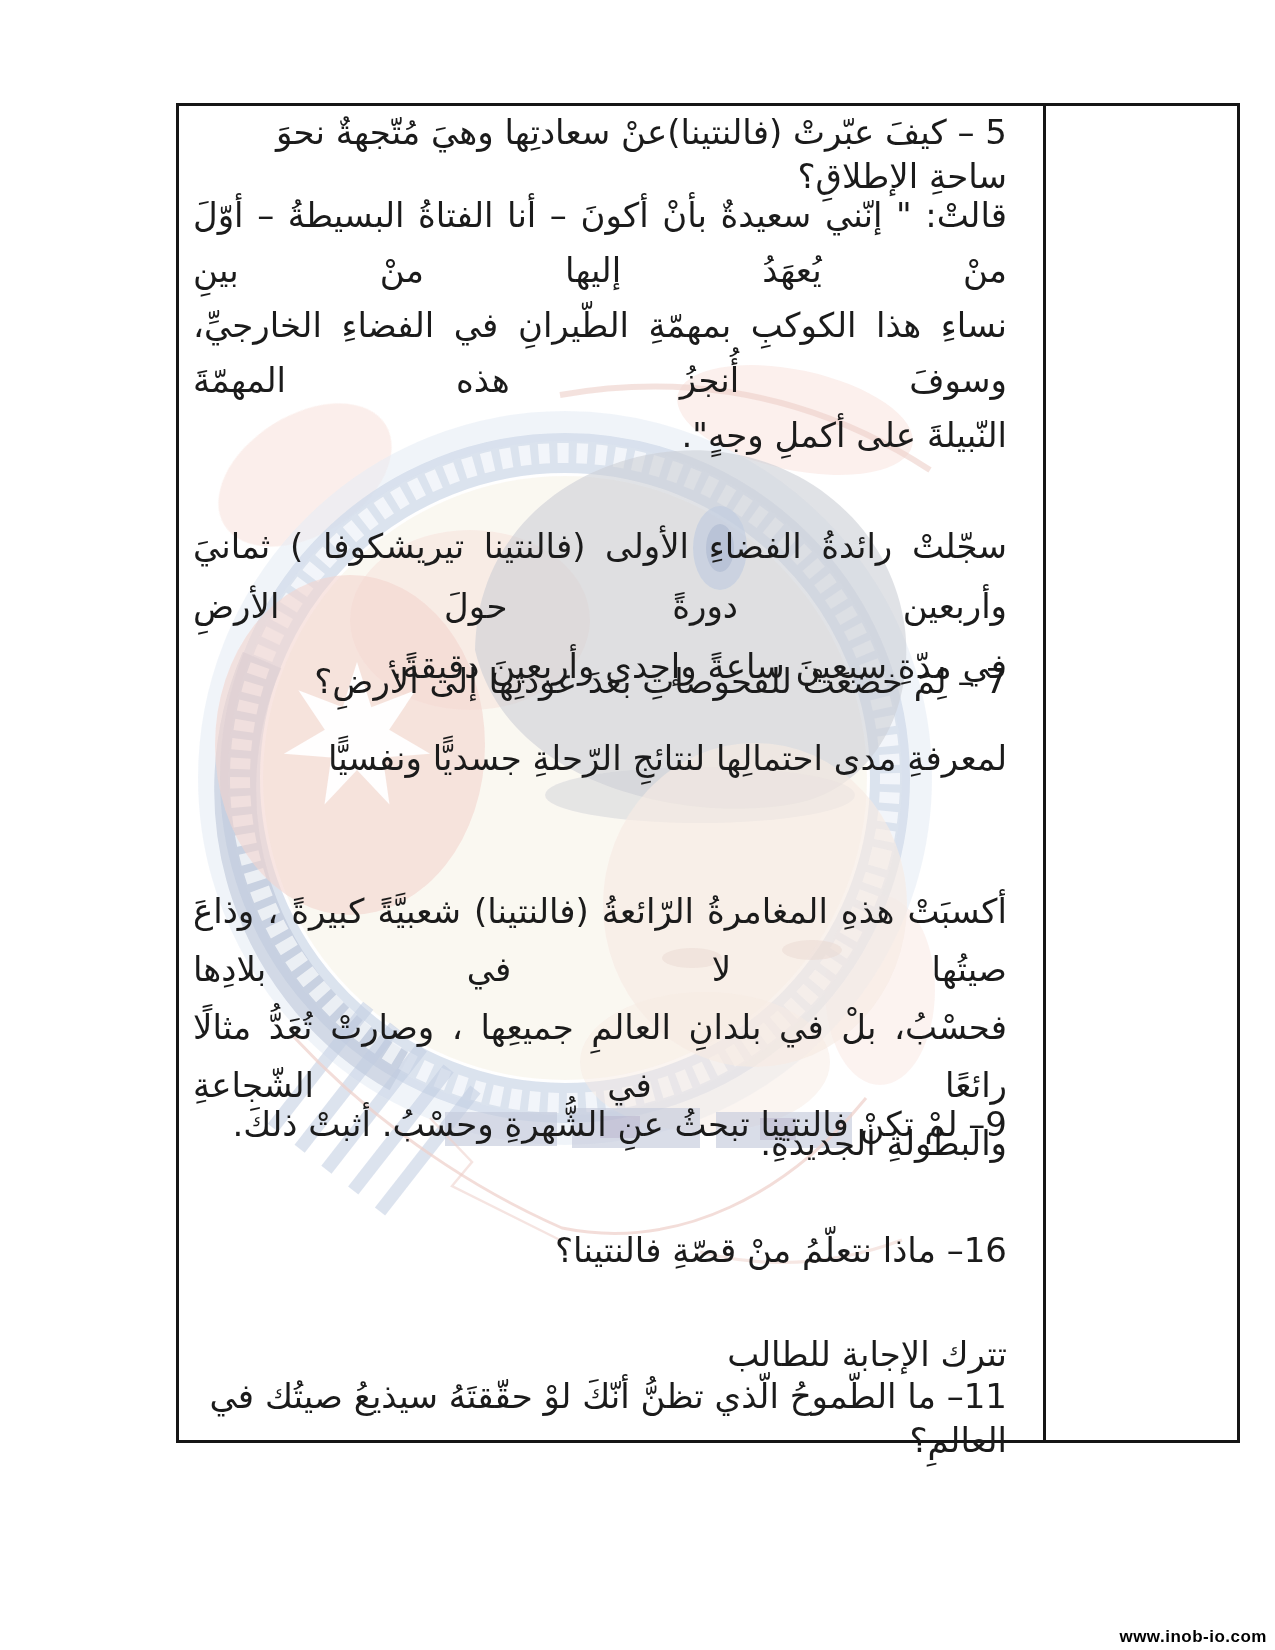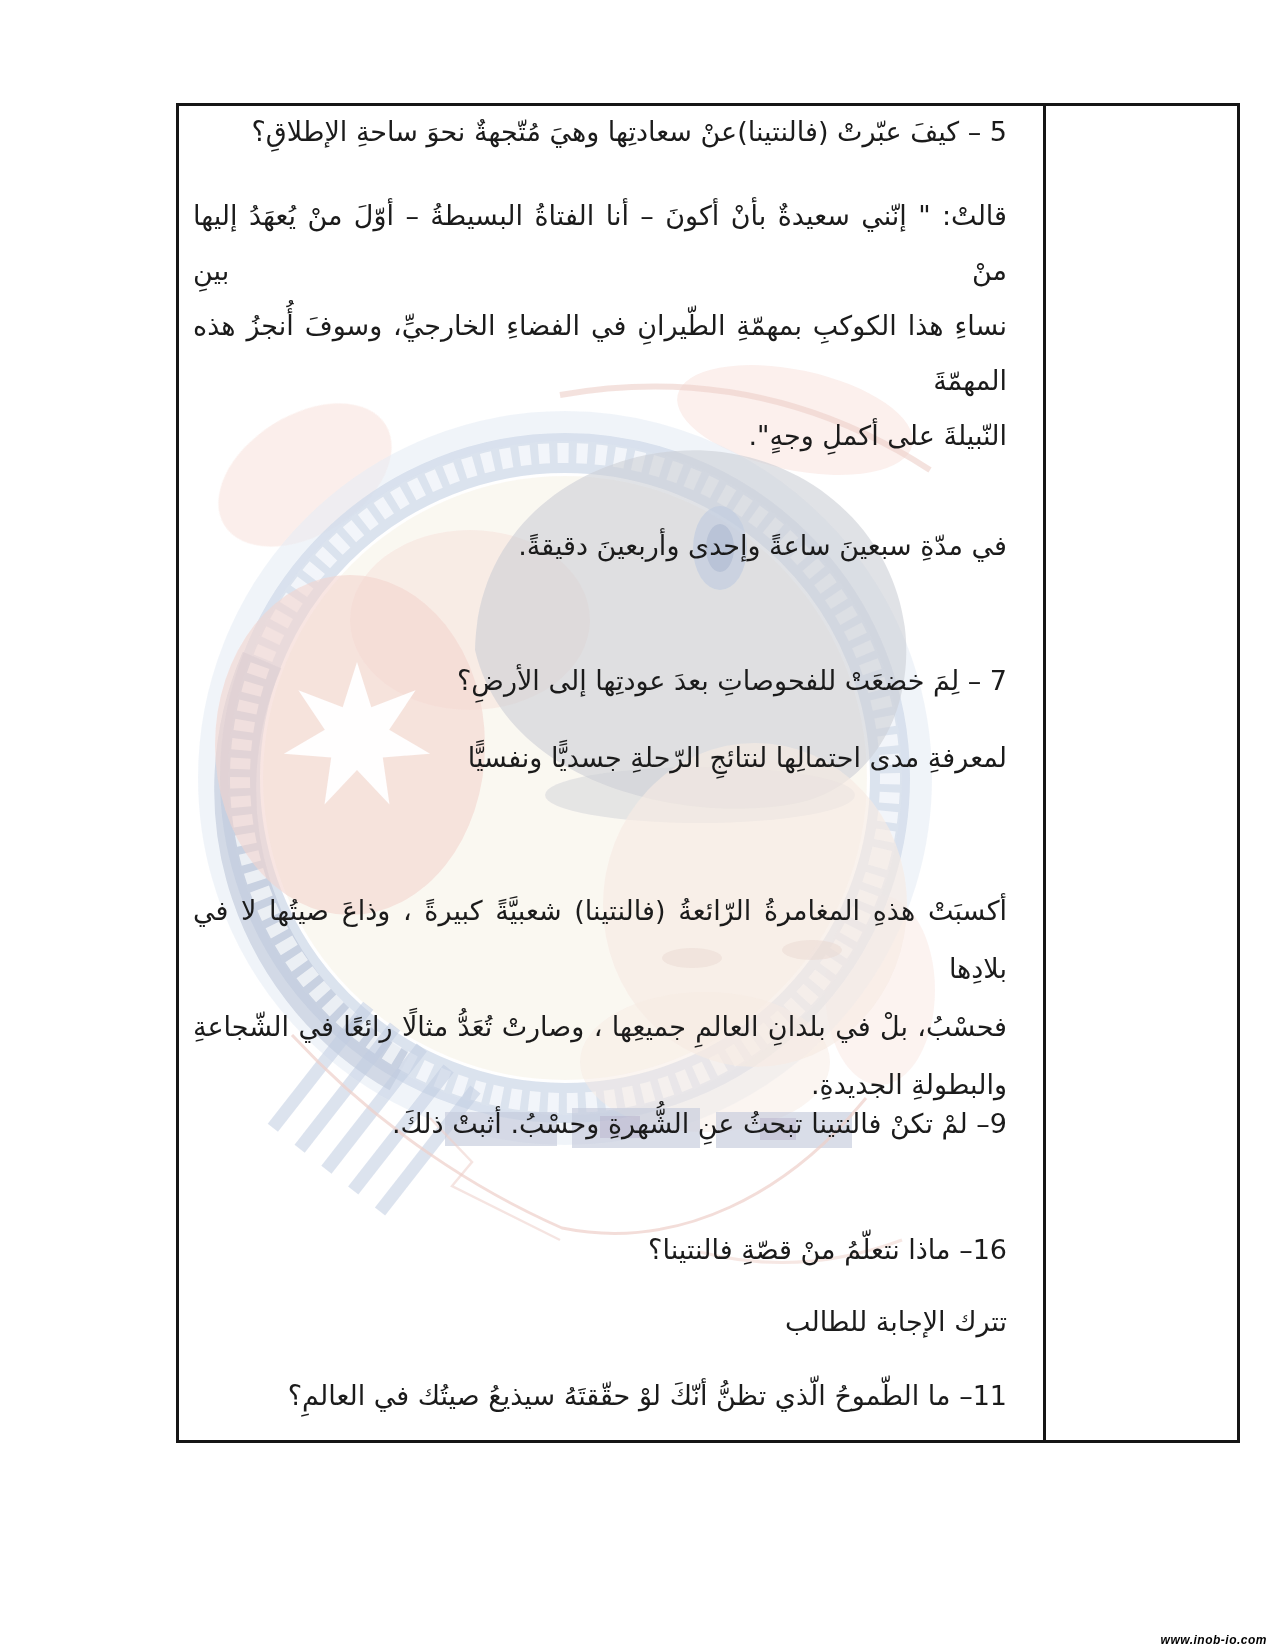--- a/index.html
+++ b/index.html
@@ -32,32 +32,32 @@
     position:absolute;left:176px;top:103px;width:1058px;height:1334px;
     border:3px solid var(--border);z-index:2;background:transparent;
   }
   .col-divider{
     position:absolute;top:0;bottom:0;left:864px;width:3px;background:var(--border);
   }
   .side-column{position:absolute;top:0;bottom:0;left:867px;right:0;}
 
   .para{
     position:absolute;left:14px;width:814px;direction:rtl;unicode-bidi:embed;
-    font-size:27px;line-height:44px;color:var(--ink);text-align:right;
+    font-size:34px;line-height:44px;color:var(--ink);text-align:right;
   }
   .para .fill{text-align:justify;text-align-last:justify;}
   .para .last{text-align:right;text-align-last:right;}
   .lh55 div{line-height:55px;}
   .lh60 div{line-height:60px;}
   .lh58 div{line-height:58px;}
 
   .site-mark{
     position:absolute;right:8px;bottom:3px;z-index:3;
     font-family:"Liberation Sans", sans-serif;
-    font-style:italic;font-weight:bold;font-size:12px;color:#000;
+    font-weight:bold;font-size:17px;color:#000;
     letter-spacing:0.5px;
   }
 
   
   .s-ring{stroke:var(--wm-blue);fill:none;}
   .s-ring-light{stroke:var(--wm-blue-light);fill:none;}
   .s-ring-dark{stroke:var(--wm-blue-dark);fill:none;}
   .s-cream{fill:var(--wm-cream);}
   .s-red{fill:var(--wm-red);}
   .s-pink{fill:var(--wm-pink);}
@@ -130,36 +130,37 @@
     <div class="para" style="top:4px">5 – كيفَ عبّرتْ (فالنتينا)عنْ سعادتِها وهيَ مُتّجهةٌ نحوَ ساحةِ الإطلاقِ؟</div>
 
     <div class="para lh55" style="top:82px">
       <div class="fill">قالتْ: " إنّني سعيدةٌ بأنْ أكونَ – أنا الفتاةُ البسيطةُ – أوّلَ منْ يُعهَدُ إليها منْ بينِ</div>
       <div class="fill">نساءِ هذا الكوكبِ بمهمّةِ الطّيرانِ في الفضاءِ الخارجيِّ، وسوفَ أُنجزُ هذه المهمّةَ</div>
       <div class="last">النّبيلةَ على أكملِ وجهٍ".</div>
     </div>
 
 
     <div class="para lh60" style="top:410px">
+      <div class="fill">سجّلتْ رائدةُ الفضاءِ الأولى (فالنتينا تيريشكوفا ) ثمانيَ وأربعين دورةً حولَ الأرضِ</div>
       <div class="last">في مدّةِ سبعينَ ساعةً وإحدى وأربعينَ دقيقةً.</div>
     </div>
 
     <div class="para" style="top:553px">7 – لِمَ خضعَتْ للفحوصاتِ بعدَ عودتِها إلى الأرضِ؟</div>
     <div class="para" style="top:630px">لمعرفةِ مدى احتمالِها لنتائجِ الرّحلةِ جسديًّا ونفسيًّا</div>
 
 
     <div class="para lh58" style="top:776px">
       <div class="fill">أكسبَتْ هذهِ المغامرةُ الرّائعةُ (فالنتينا) شعبيَّةً كبيرةً ، وذاعَ صيتُها لا في بلادِها</div>
       <div class="fill">فحسْبُ، بلْ في بلدانِ العالمِ جميعِها ، وصارتْ تُعَدُّ مثالًا رائعًا في الشّجاعةِ</div>
       <div class="last">والبطولةِ الجديدةِ.</div>
     </div>
 
     <div class="para" style="top:996px">9– لمْ تكنْ فالنتينا تبحثُ عنِ الشُّهرةِ وحسْبُ. أثبتْ ذلكَ.</div>
 
     <div class="para" style="top:1122px">16– ماذا نتعلّمُ منْ قصّةِ فالنتينا؟</div>
-    <div class="para" style="top:1194px">تترك الإجابة للطالب</div>
+    <div class="para" style="top:1226px">تترك الإجابة للطالب</div>
 
     <div class="para" style="top:1268px">11– ما الطّموحُ الّذي تظنُّ أنّكَ لوْ حقّقتَهُ سيذيعُ صيتُك في العالمِ؟</div>
   </div>
 
   <div class="site-mark">www.inob-io.com</div>
 
 </div>
 
 </body></html>

